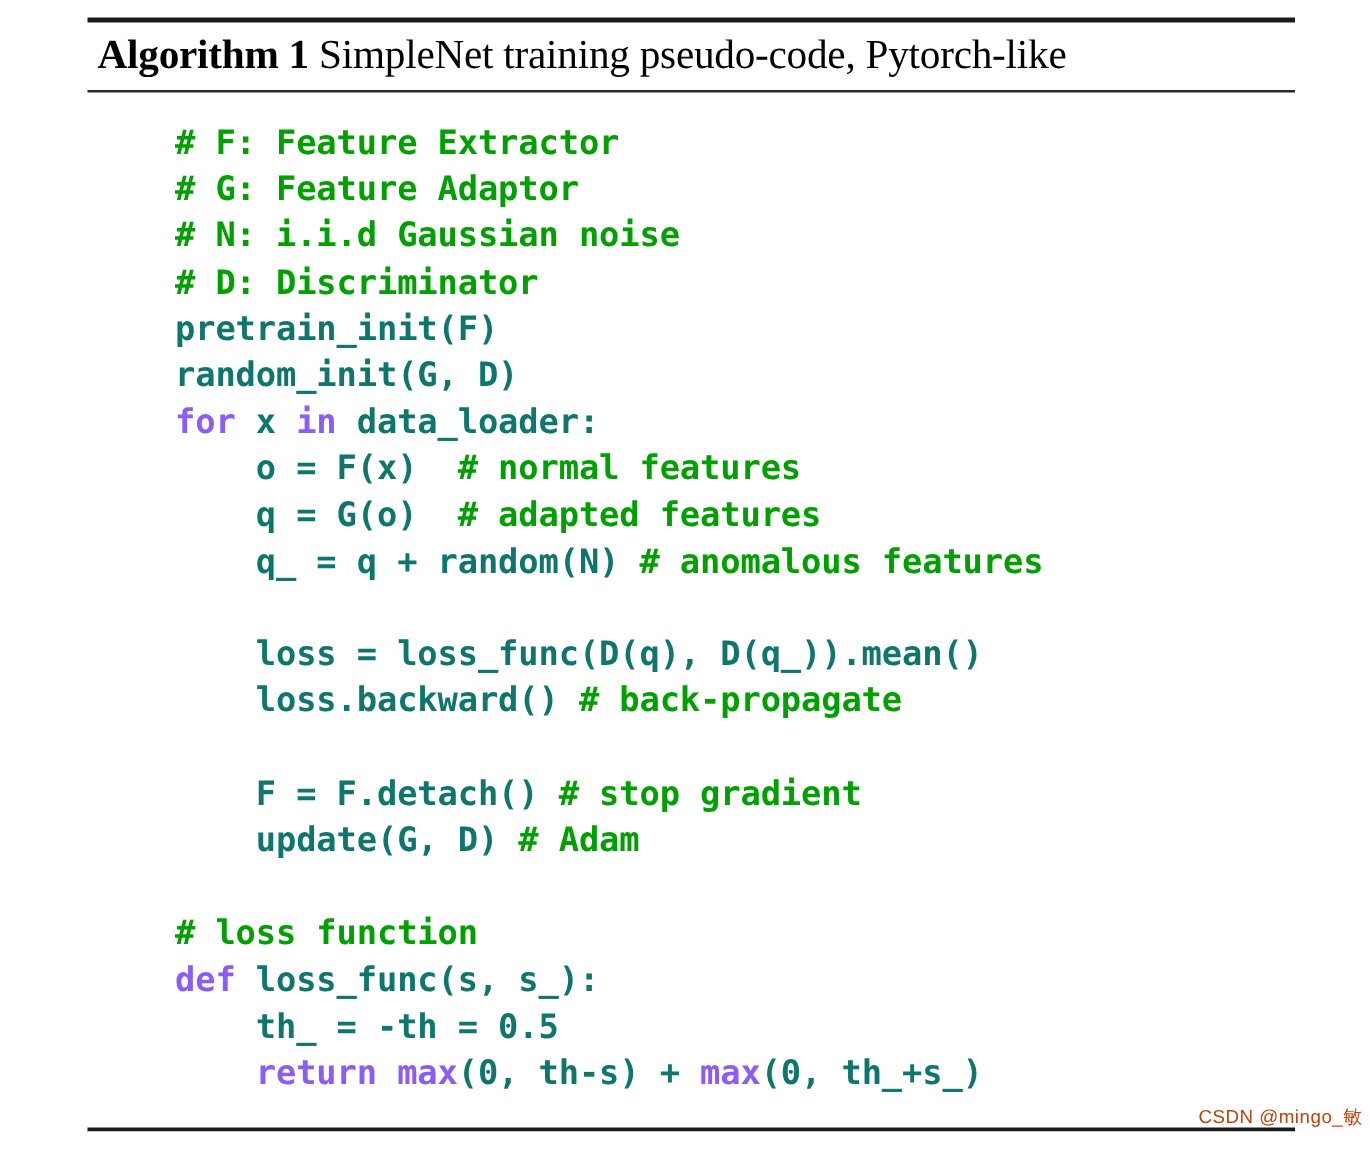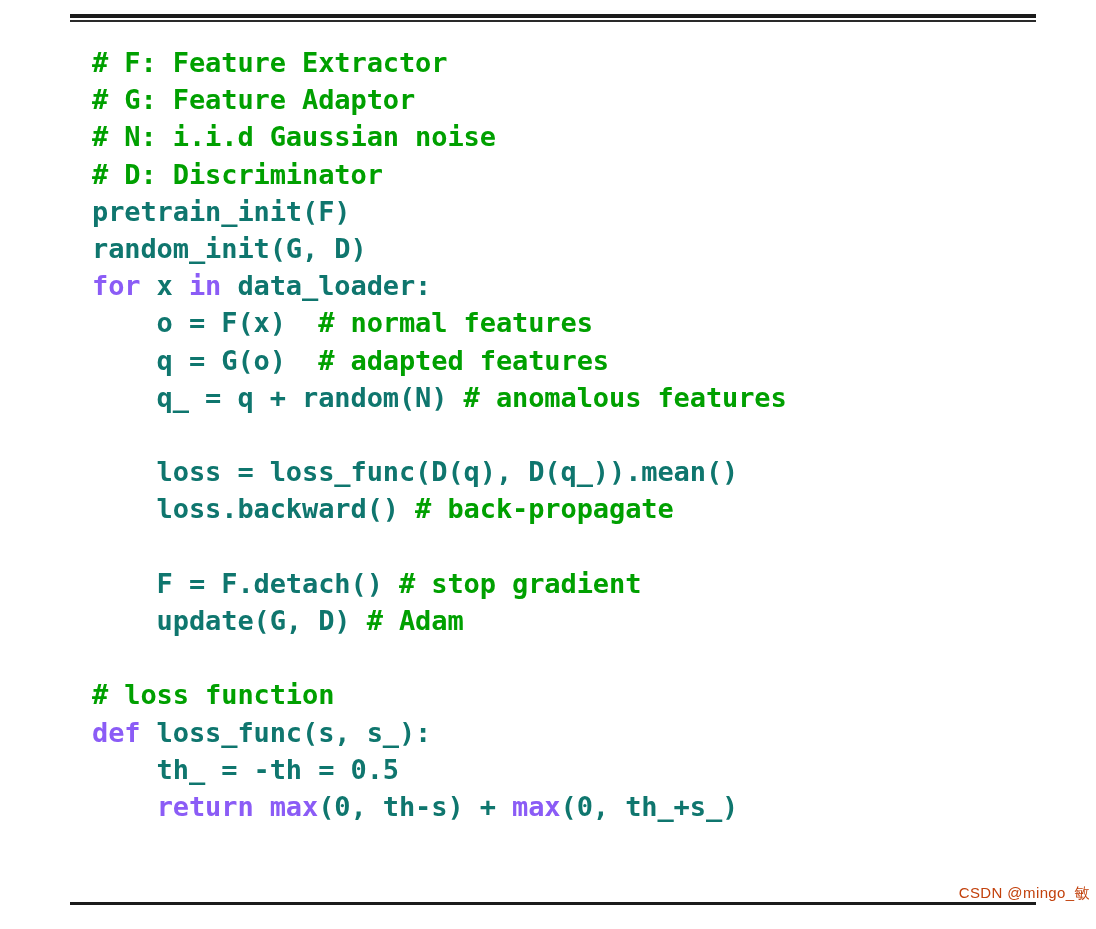--- a/index.html
+++ b/index.html
@@ -61,20 +61,21 @@
     font-weight: bold;
     line-height: 37.2px;
     color: #000000;
     padding: 22px 0 20px 22px;
     white-space: pre;
     letter-spacing: -0.1px;
   }
   .code-line {
     white-space: pre;
     min-height: 37.2px;
+    margin-left: 48px;
   }
   .code-line.blank {
     height: 37.2px;
   }
 
   .tok-comment { color: #00A000; }
   .tok-keyword { color: #8b5cf6; }
   .tok-plain   { color: #0f766e; }
 
   .watermark {
@@ -95,20 +96,24 @@
     width: 966px;
   }
 </style>
 </head>
 <body>
 
 <div class="algorithm-box">
 
   <div class="rule-top"></div>
 
+  <div class="algo-title">
+    <span class="label">Algorithm 1</span>
+    <span class="caption">SimpleNet training pseudo-code, Pytorch-like</span>
+  </div>
 
   <div class="rule-mid"></div>
 
   <div class="code-block" id="code-block"><div class="code-line"><span class="tok-comment"># F: Feature Extractor</span></div><div class="code-line"><span class="tok-comment"># G: Feature Adaptor</span></div><div class="code-line"><span class="tok-comment"># N: i.i.d Gaussian noise</span></div><div class="code-line"><span class="tok-comment"># D: Discriminator</span></div><div class="code-line"><span class="tok-plain">pretrain_init(F)</span></div><div class="code-line"><span class="tok-plain">random_init(G, D)</span></div><div class="code-line"><span class="tok-keyword">for</span><span class="tok-plain"> x </span><span class="tok-keyword">in</span><span class="tok-plain"> data_loader:</span></div><div class="code-line"><span class="tok-plain">    o = F(x)  </span><span class="tok-comment"># normal features</span></div><div class="code-line"><span class="tok-plain">    q = G(o)  </span><span class="tok-comment"># adapted features</span></div><div class="code-line"><span class="tok-plain">    q_ = q + random(N) </span><span class="tok-comment"># anomalous features</span></div><div class="code-line blank">&nbsp;</div><div class="code-line"><span class="tok-plain">    loss = loss_func(D(q), D(q_)).mean()</span></div><div class="code-line"><span class="tok-plain">    loss.backward() </span><span class="tok-comment"># back-propagate</span></div><div class="code-line blank">&nbsp;</div><div class="code-line"><span class="tok-plain">    F = F.detach() </span><span class="tok-comment"># stop gradient</span></div><div class="code-line"><span class="tok-plain">    update(G, D) </span><span class="tok-comment"># Adam</span></div><div class="code-line blank">&nbsp;</div><div class="code-line"><span class="tok-comment"># loss function</span></div><div class="code-line"><span class="tok-keyword">def</span><span class="tok-plain"> loss_func(s, s_):</span></div><div class="code-line"><span class="tok-plain">    th_ = -th = 0.5</span></div><div class="code-line"><span class="tok-plain">    </span><span class="tok-keyword">return</span><span class="tok-plain"> </span><span class="tok-keyword">max</span><span class="tok-plain">(0, th-s) + </span><span class="tok-keyword">max</span><span class="tok-plain">(0, th_+s_)</span></div></div>
 
 </div>
 
 <div class="bottom-rule-wrap">
   <div class="rule-bottom"></div>
 </div>

